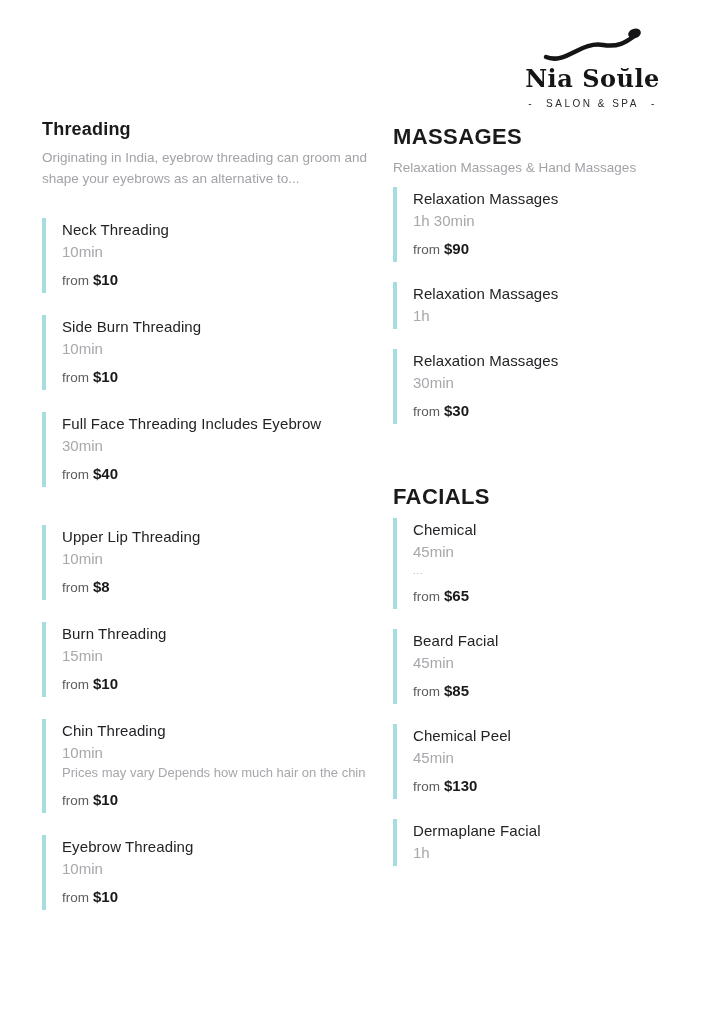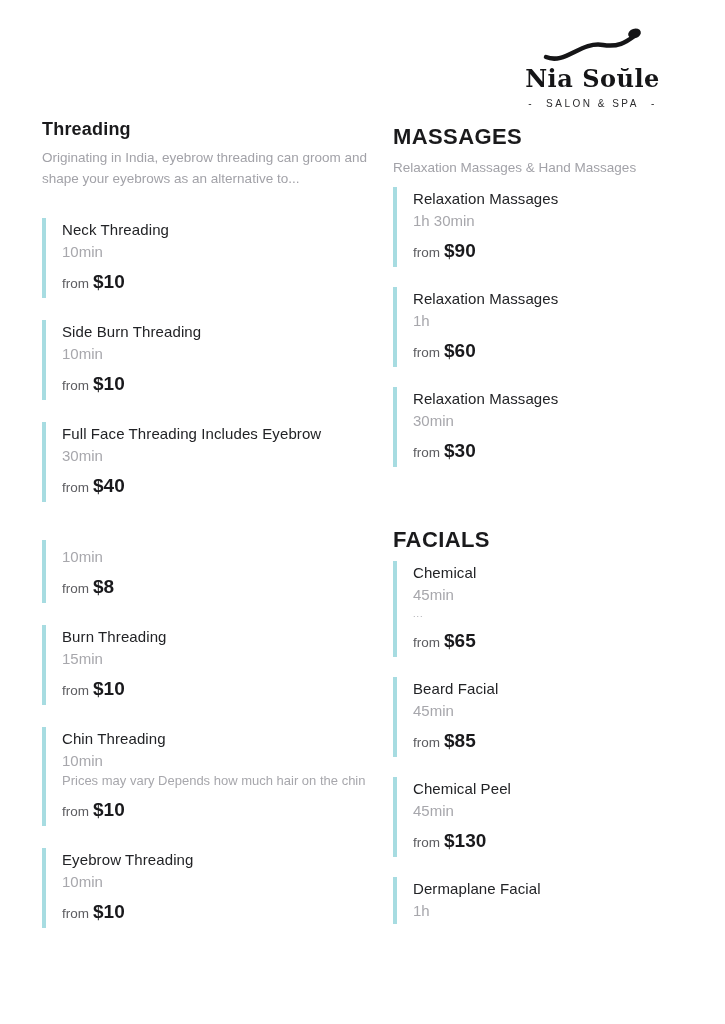--- a/index.html
+++ b/index.html
@@ -92,21 +92,21 @@
     color: #a7a7ac;
   }
   .item-note {
     margin-top: 4px;
     font-size: 13px;
     color: #a7a7ac;
   }
   .item-note.tiny { font-size: 9px; letter-spacing: 1px; margin-top: 6px; }
   .item-price { margin-top: 11px; font-size: 13.5px; color: #5d5d61; }
   .price-amount {
-    font-size: 19px;
+    font-size: 15px;
     font-weight: 700;
     color: #19191c;
     margin-left: 4px;
   }
 </style>
 </head>
 <body>
 
 <div class="page">
 
@@ -144,20 +144,21 @@
             <div class="item-price"><span>from</span><span class="price-amount">$10</span></div>
           </div>
 
           <div class="menu-item">
             <div class="item-name">Full Face Threading Includes Eyebrow</div>
             <div class="item-duration">30min</div>
             <div class="item-price"><span>from</span><span class="price-amount">$40</span></div>
           </div>
 
           <div class="menu-item group-gap">
+            <div class="item-name">Upper Lip Threading</div>
             <div class="item-duration">10min</div>
             <div class="item-price"><span>from</span><span class="price-amount">$8</span></div>
           </div>
 
           <div class="menu-item">
             <div class="item-name">Burn Threading</div>
             <div class="item-duration">15min</div>
             <div class="item-price"><span>from</span><span class="price-amount">$10</span></div>
           </div>
 
@@ -188,21 +189,20 @@
 
           <div class="menu-item">
             <div class="item-name">Relaxation Massages</div>
             <div class="item-duration">1h 30min</div>
             <div class="item-price"><span>from</span><span class="price-amount">$90</span></div>
           </div>
 
           <div class="menu-item">
             <div class="item-name">Relaxation Massages</div>
             <div class="item-duration">1h</div>
-            <div class="item-price"><span>from</span><span class="price-amount">$60</span></div>
           </div>
 
           <div class="menu-item">
             <div class="item-name">Relaxation Massages</div>
             <div class="item-duration">30min</div>
             <div class="item-price"><span>from</span><span class="price-amount">$30</span></div>
           </div>
 
         </div>
       </div>

